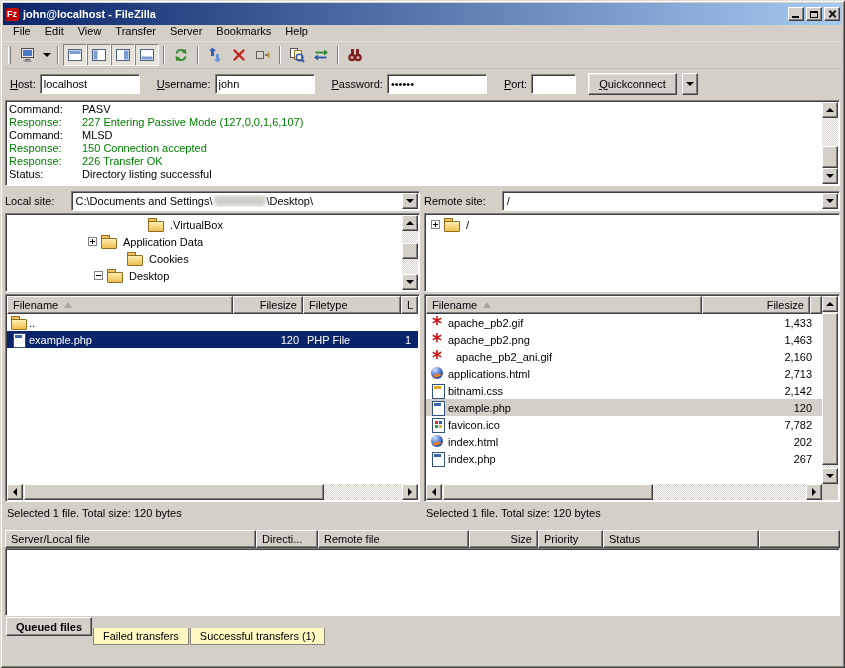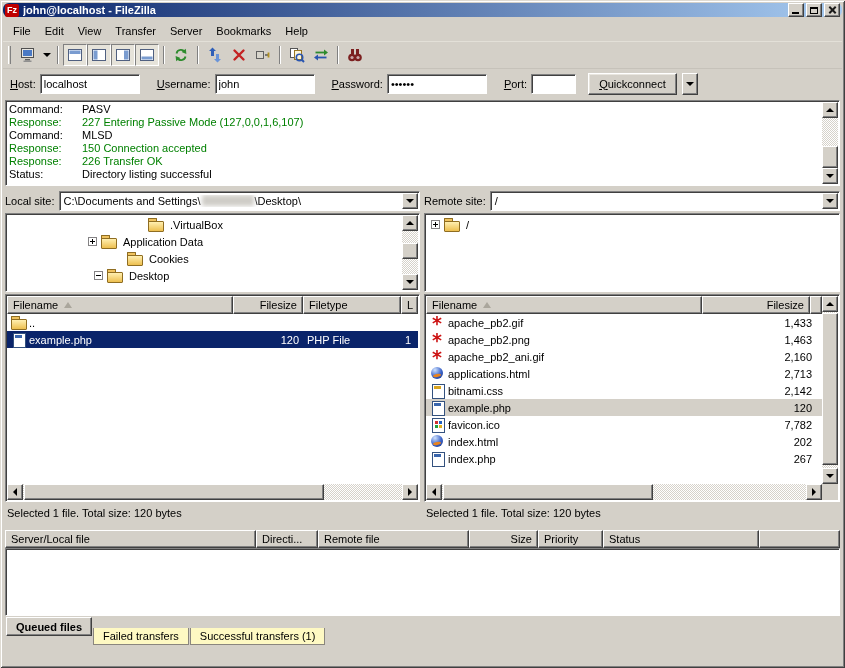--- a/index.html
+++ b/index.html
@@ -3,23 +3,23 @@
 <meta charset="utf-8">
 <style>
   * { box-sizing: border-box; }
   html,body { margin:0; padding:0; background:#fff; }
   body { font-family:"Liberation Sans","DejaVu Sans",sans-serif; font-size:11px; color:#000; }
 
   .win { position:relative; width:845px; height:668px; background:var(--window-bg,#d4d0c8); overflow:hidden;
          box-shadow: inset 1px 1px 0 #dfdbd3, inset -1px -1px 0 #404040, inset 2px 2px 0 #fff, inset -2px -2px 0 #808080; }
 
   
-  .titlebar { position:absolute; left:3px; top:3px; right:3px; height:14px;
+  .titlebar { position:absolute; left:3px; top:3px; right:3px; height:22px;
               background:linear-gradient(90deg,var(--titlebar-start,#0a246a),var(--titlebar-end,#a6caf0));
-              display:flex; align-items:center; gap:4px; padding:0 2px;border-radius:6px; }
+              display:flex; align-items:center; gap:4px; padding:0 2px; }
   .fzlogo { width:14px; height:13px; background:var(--accent-red,#bf0000); border-radius:2px; color:#fff;
             font-weight:bold; font-size:9px; line-height:13px; text-align:center; flex:none; }
   .fzlogo::before { content:"Fz"; }
   .title { color:#fff; font-weight:bold; flex:1; white-space:nowrap; overflow:hidden; }
   .tb-btns { display:flex; gap:2px; }
   .tb-btn { width:16px; height:14px; background:#d4d0c8; border:1px solid; border-color:#fff #404040 #404040 #fff;
             box-shadow:inset -1px -1px 0 #808080; display:flex; align-items:center; justify-content:center; position:relative; }
   .g-min { position:absolute; left:3px; bottom:2px; width:7px; height:2px; background:#000; }
   .g-max { width:8px; height:7px; border:1px solid #000; border-top-width:2px; }
   .g-cls { position:relative; width:9px; height:8px; }
@@ -70,21 +70,21 @@
   .sb-v { width:16px; } .sb-h { height:16px; }
   .sb-btn { position:absolute; width:16px; height:16px; background:#d4d0c8; border:1px solid; border-color:#fff #404040 #404040 #fff;
             box-shadow:inset -1px -1px 0 #808080; display:flex; align-items:center; justify-content:center; }
   .sb-v .up { top:0; left:0; } .sb-v .down { bottom:0; left:0; }
   .sb-h .lft { left:0; top:0; } .sb-h .rgt { right:0; top:0; }
   .sb-thumb { position:absolute; background:#d4d0c8; border:1px solid; border-color:#fff #404040 #404040 #fff;
               box-shadow:inset -1px -1px 0 #808080; }
   .sb-v .sb-thumb { left:0; width:16px; } .sb-h .sb-thumb { top:0; height:16px; }
 
   
-  .siterow { position:absolute; height:21px; display:flex; align-items:center; gap:4px; }
+  .siterow { position:absolute; height:21px; display:flex; align-items:center; gap:16px; }
   .combo { flex:1; height:20px; background:#fff; border:1px solid; border-color:#808080 #fff #fff #808080;
            box-shadow:inset 1px 1px 0 #404040; display:flex; align-items:center; }
   .combo .val { flex:1; padding:0 4px; white-space:nowrap; overflow:hidden; display:flex; align-items:center; }
   .combo .dbtn { width:16px; height:16px; margin-right:1px; flex:none; background:#d4d0c8; border:1px solid;
                  border-color:#fff #404040 #404040 #fff; box-shadow:inset -1px -1px 0 #808080;
                  display:flex; align-items:center; justify-content:center; }
   .redact { display:inline-block; width:52px; height:11px; background:#cfcdc7; filter:blur(2px); margin:0 1px; }
 
   
   .tree { position:absolute; padding:2px 2px; }
@@ -462,21 +462,21 @@
         <span class="cell r" style="width:110px;">1,433</span>
       </div>
       <div class="frow">
         <span class="cell" style="width:280px;">
             <i class="fico star"></i>
             <span>apache_pb2.png</span>
           </span>
         <span class="cell r" style="width:110px;">1,463</span>
       </div>
       <div class="frow">
-        <span class="cell" style="width:280px;">
+        <span class="cell" style="width:280px;gap:8px;">
             <i class="fico star"></i>
             <span>apache_pb2_ani.gif</span>
           </span>
         <span class="cell r" style="width:110px;">2,160</span>
       </div>
       <div class="frow">
         <span class="cell" style="width:280px;">
             <i class="fico ball"></i>
             <span>applications.html</span>
           </span>

